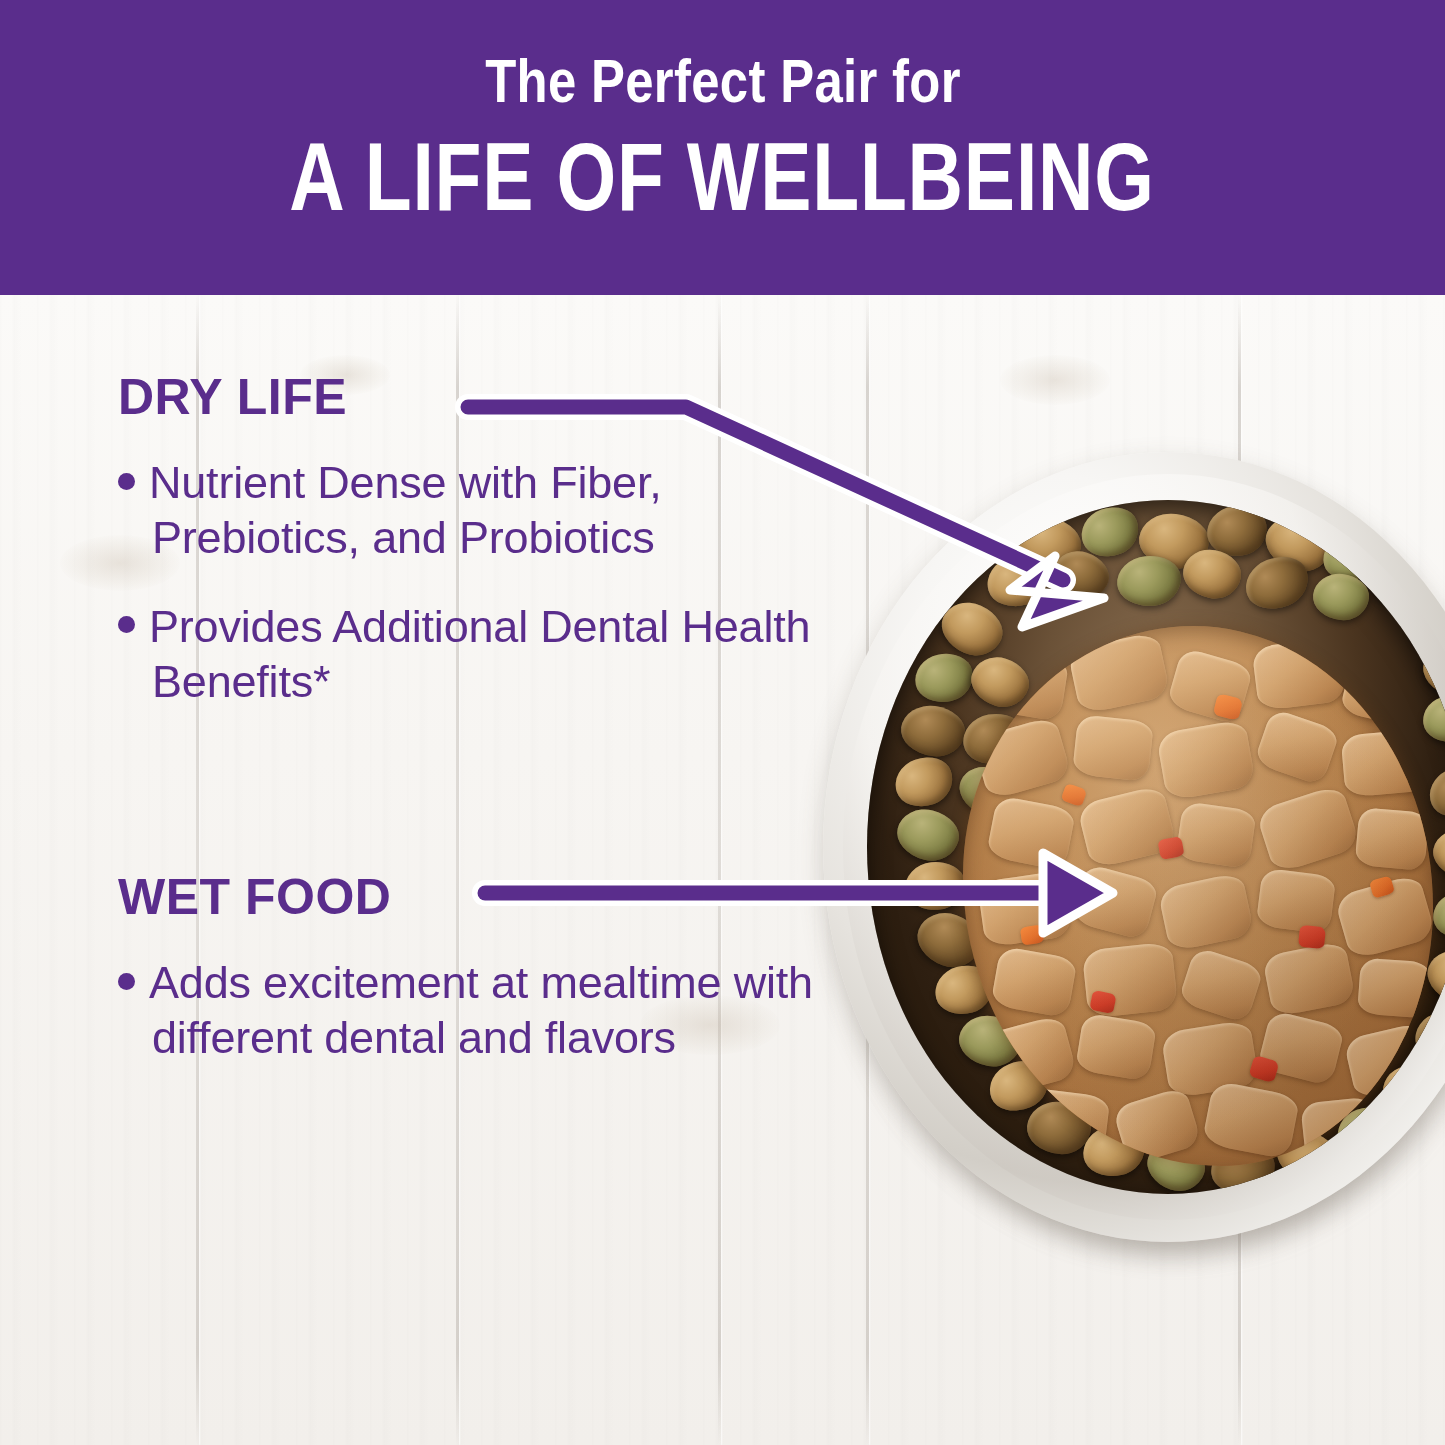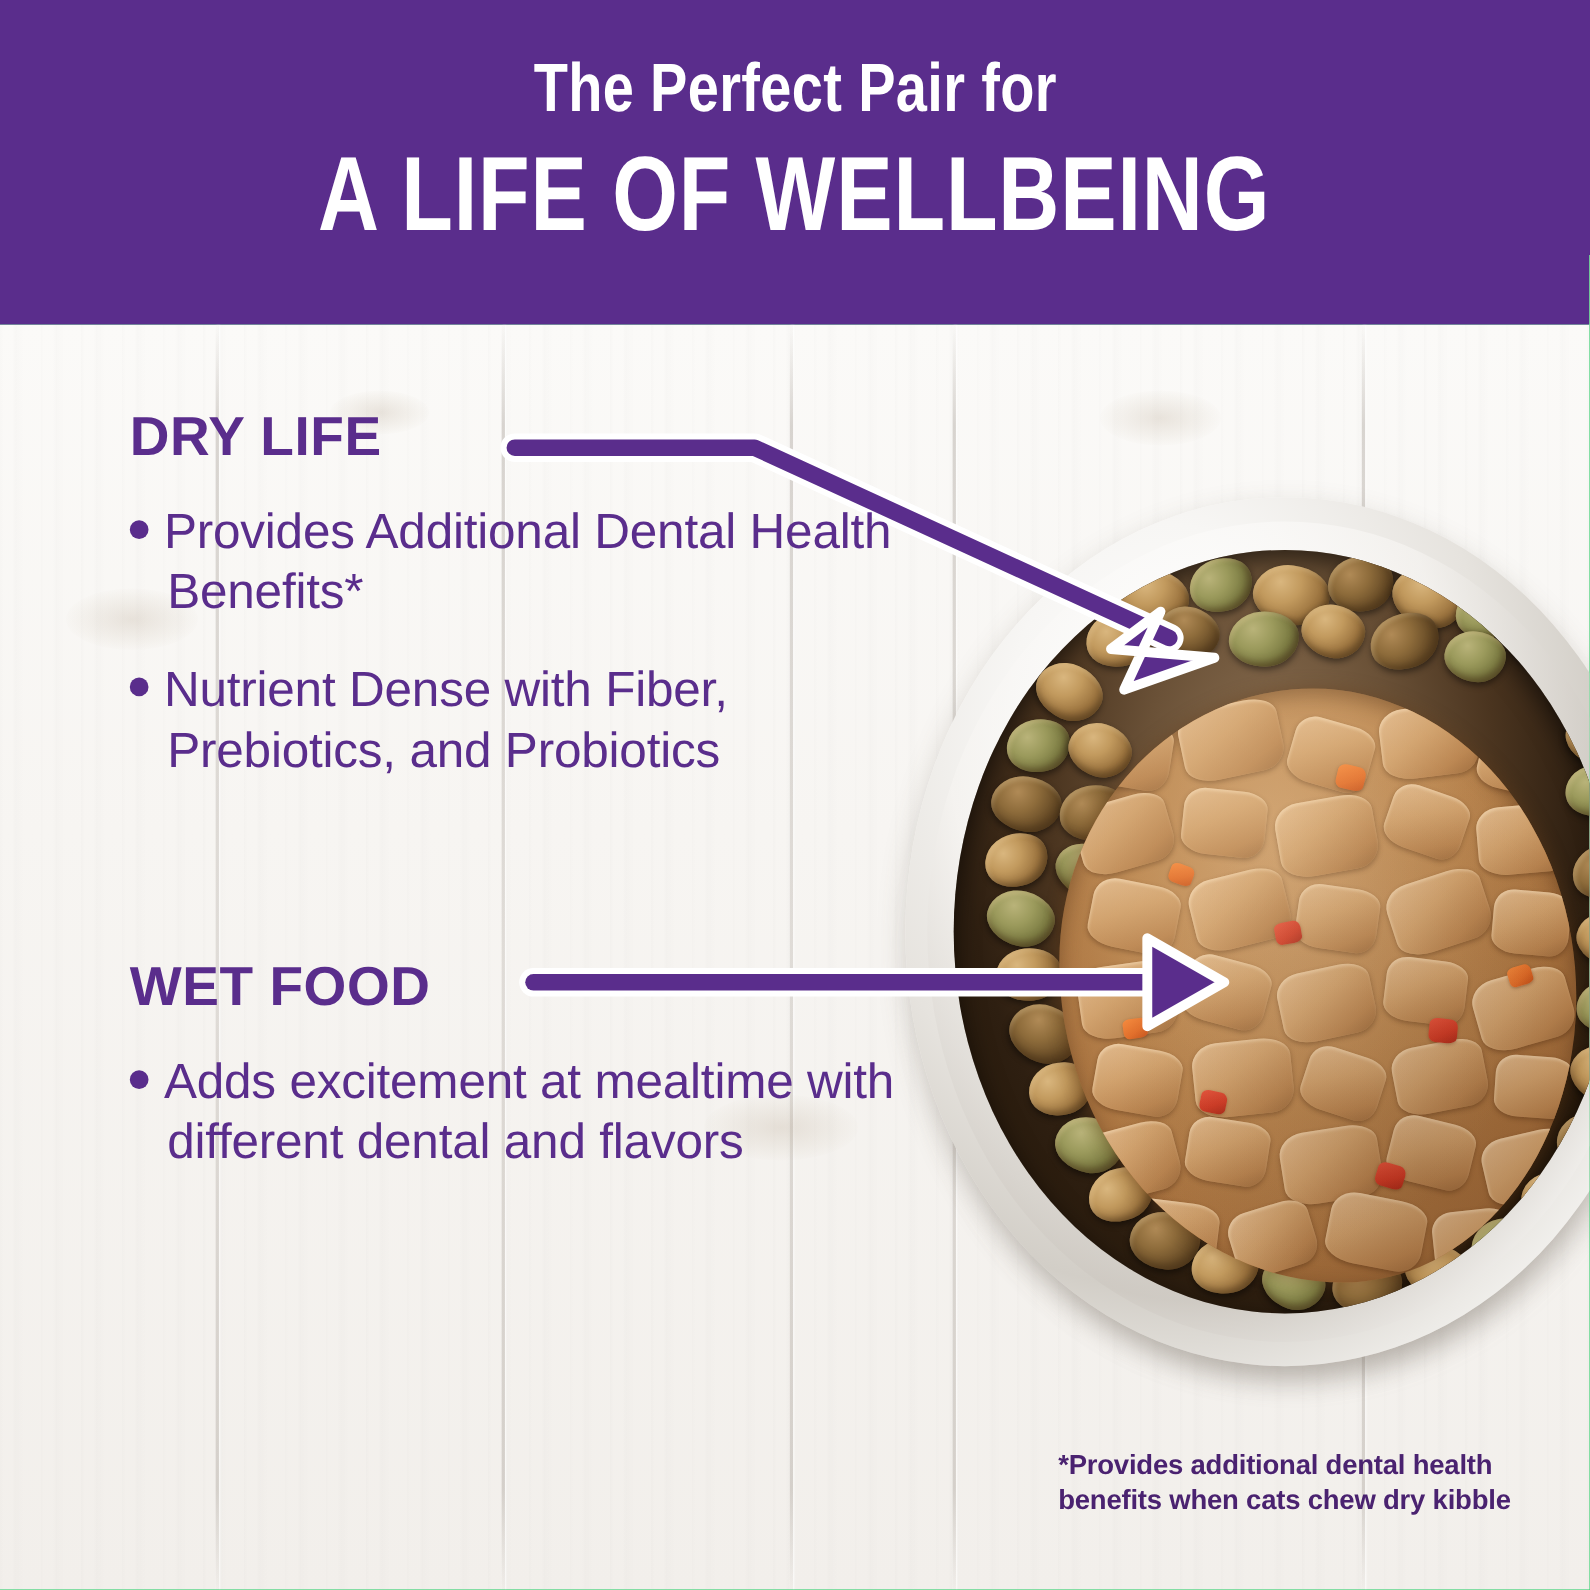--- a/index.html
+++ b/index.html
@@ -6,21 +6,21 @@
   body{
     width:1445px;height:1445px;
     font-family:"Liberation Sans", sans-serif;
     background:#ffffff;
     overflow:hidden;
   }
   #page{
     position:relative;
     width:1445px;height:1445px;
     overflow:hidden;
-    background:#22c55e;
+    background:#f0abfc;
   }
 
   
   .wood{
     position:absolute; left:0; top:295px; width:1445px; height:1150px;
     background:
       
       repeating-linear-gradient(90deg,
         rgba(0,0,0,0.010) 0px, rgba(0,0,0,0.000) 3px,
         rgba(0,0,0,0.000) 11px, rgba(0,0,0,0.013) 14px,
@@ -352,27 +352,26 @@
     <g>
       <path d="M 485 893 L 1075 893" stroke="#FFFFFF" stroke-width="26" stroke-linecap="round" fill="none"></path>
       <path d="M 485 893 L 1075 893" stroke="#5A2D8C" stroke-width="15" stroke-linecap="round" fill="none"></path>
       <path d="M 1113 893 L 1043 853 L 1043 933 Z" fill="#5A2D8C" stroke="#FFFFFF" stroke-width="9" stroke-linejoin="round"></path>
     </g>
   </svg>
 
   <div class="col">
     <h2 class="sect-head">DRY LIFE</h2>
     <ul class="bullets">
+      <li><span class="bdot"></span><span>Nutrient Dense with Fiber, Prebiotics, and Probiotics</span></li>
       <li><span class="bdot"></span><span>Provides Additional Dental Health Benefits*</span></li>
-      <li><span class="bdot"></span><span>Nutrient Dense with Fiber, Prebiotics, and Probiotics</span></li>
     </ul>
   </div>
 
   <div class="col" style="top:872px;">
     <h2 class="sect-head">WET FOOD</h2>
     <ul class="bullets">
       <li><span class="bdot"></span><span>Adds excitement at mealtime with different dental and flavors</span></li>
     </ul>
   </div>
 
-  <div class="footnote">*Provides additional dental health benefits when cats chew dry kibble</div>
 
 </div>
 
 </body></html>

